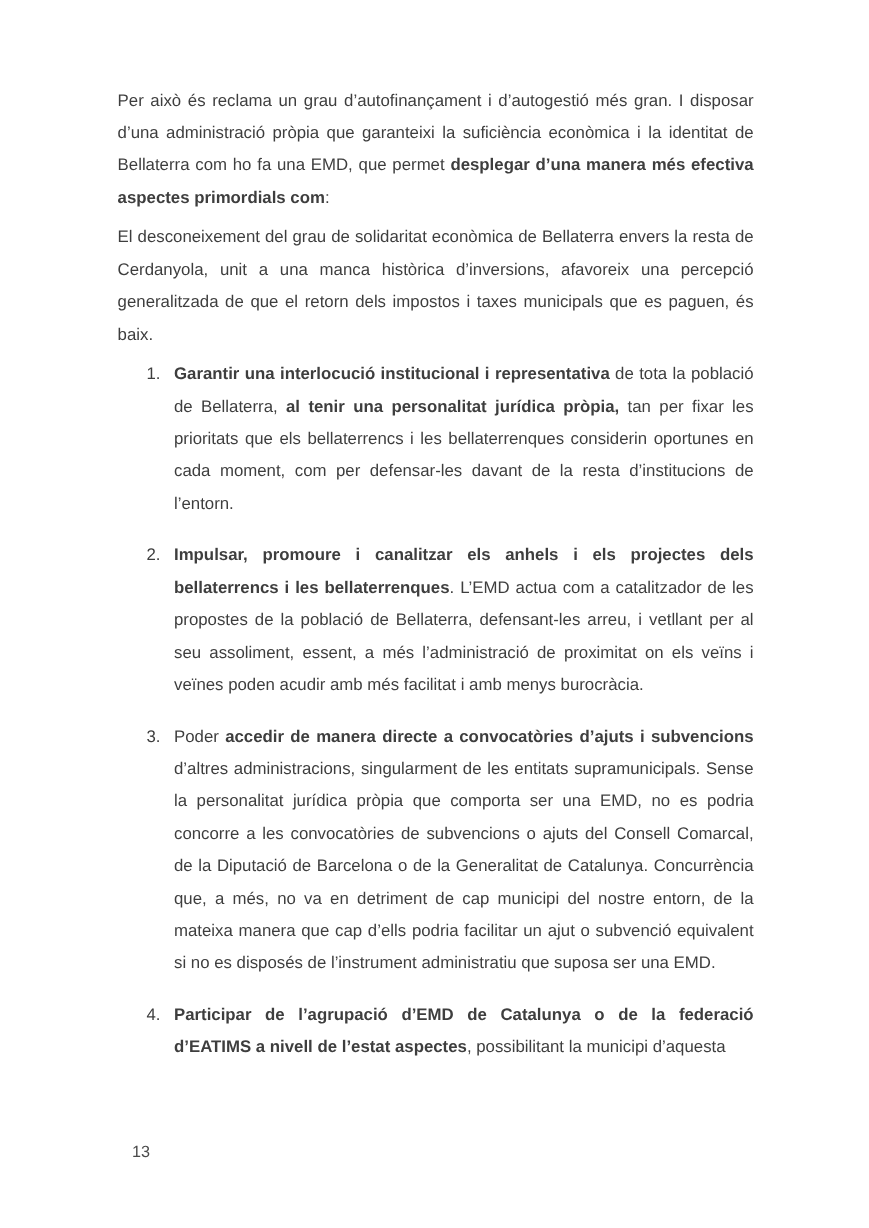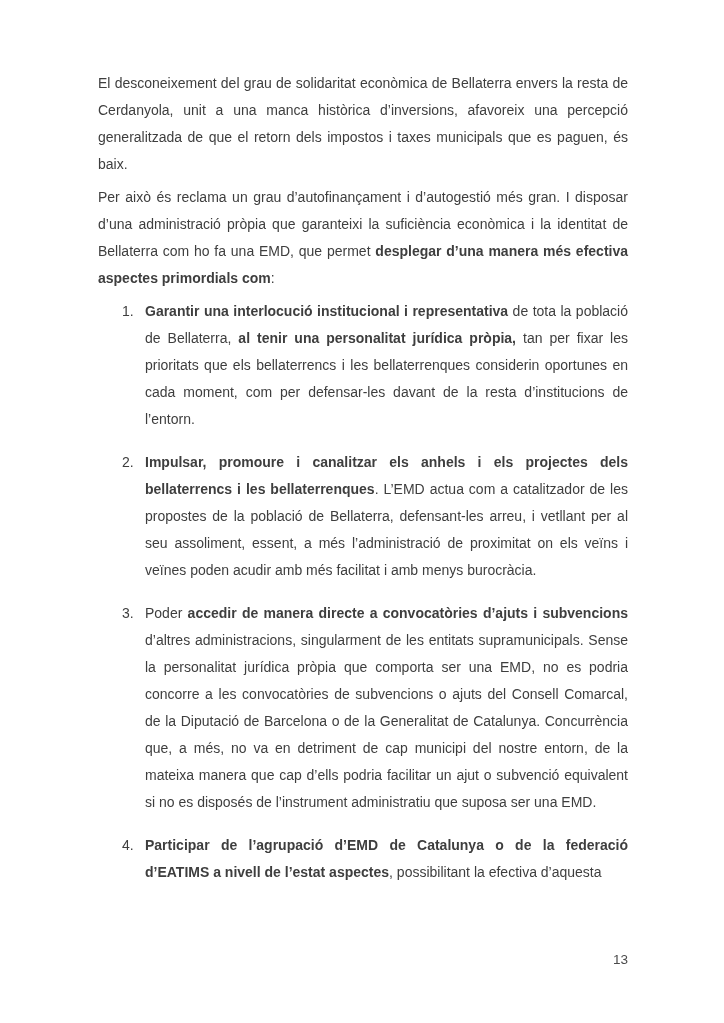--- a/index.html
+++ b/index.html
@@ -44,45 +44,45 @@
   ol.doc-list li:last-child {
     margin-bottom: 0;
   }
   .num {
     position: absolute;
     left: 24px;
     top: 0;
   }
   .page-number {
     position: absolute;
-    left: 98px;
+    left: 110px;
     top: 952px;
     width: 530px;
-    text-align: right;
+    text-align: left;
     font-size: 13.5px;
     color: #4a4a4a;
   }
 </style>
 </head>
 <body>
 
 <div class="page">
   <div class="content">
 
+    <p class="para"><span>Per això és reclama un grau d’autofinançament i d’autogestió més gran. I disposar d’una administració pròpia que garanteixi la suficiència econòmica i la identitat de Bellaterra com ho fa una EMD, que permet </span><span class="b">desplegar d’una manera més efectiva aspectes primordials com</span><span>:</span></p>
+
     <p class="para"><span>El desconeixement del grau de solidaritat econòmica de Bellaterra envers la resta de Cerdanyola, unit a una manca històrica d’inversions, afavoreix una percepció generalitzada de que el retorn dels impostos i taxes municipals que es paguen, és baix.</span></p>
-
-    <p class="para"><span>Per això és reclama un grau d’autofinançament i d’autogestió més gran. I disposar d’una administració pròpia que garanteixi la suficiència econòmica i la identitat de Bellaterra com ho fa una EMD, que permet </span><span class="b">desplegar d’una manera més efectiva aspectes primordials com</span><span>:</span></p>
 
     <ol class="doc-list">
 
       <li><span class="num">1.</span><span class="b">Garantir una interlocució institucional i representativa</span><span> de tota la població de Bellaterra, </span><span class="b">al tenir una personalitat jurídica pròpia,</span><span> tan per fixar les prioritats que els bellaterrencs i les bellaterrenques considerin oportunes en cada moment, com per defensar-les davant de la resta d’institucions de l’entorn.</span></li>
 
       <li><span class="num">2.</span><span class="b">Impulsar, promoure i canalitzar els anhels i els projectes dels bellaterrencs i les bellaterrenques</span><span>. L’EMD actua com a catalitzador de les propostes de la població de Bellaterra, defensant-les arreu, i vetllant per al seu assoliment, essent, a més l’administració de proximitat on els veïns i veïnes poden acudir amb més facilitat i amb menys burocràcia.</span></li>
 
       <li><span class="num">3.</span><span>Poder </span><span class="b">accedir de manera directe a convocatòries d’ajuts i subvencions</span><span> d’altres administracions, singularment de les entitats supramunicipals. Sense la personalitat jurídica pròpia que comporta ser una EMD, no es podria concorre a les convocatòries de subvencions o ajuts del Consell Comarcal, de la Diputació de Barcelona o de la Generalitat de Catalunya. Concurrència que, a més, no va en detriment de cap municipi del nostre entorn, de la mateixa manera que cap d’ells podria facilitar un ajut o subvenció equivalent si no es disposés de l’instrument administratiu que suposa ser una EMD.</span></li>
 
-      <li><span class="num">4.</span><span class="b">Participar de l’agrupació d’EMD de Catalunya o de la federació d’EATIMS a nivell de l’estat aspectes</span><span>, possibilitant la efectiva d’aquesta</span></li>
+      <li><span class="num">4.</span><span class="b">Participar de l’agrupació d’EMD de Catalunya o de la federació d’EATIMS a nivell de l’estat aspectes</span><span>, possibilitant la municipi d’aquesta</span></li>
 
     </ol>
   </div>
 
   <div class="page-number">13</div>
 </div>
 
 </body></html>

